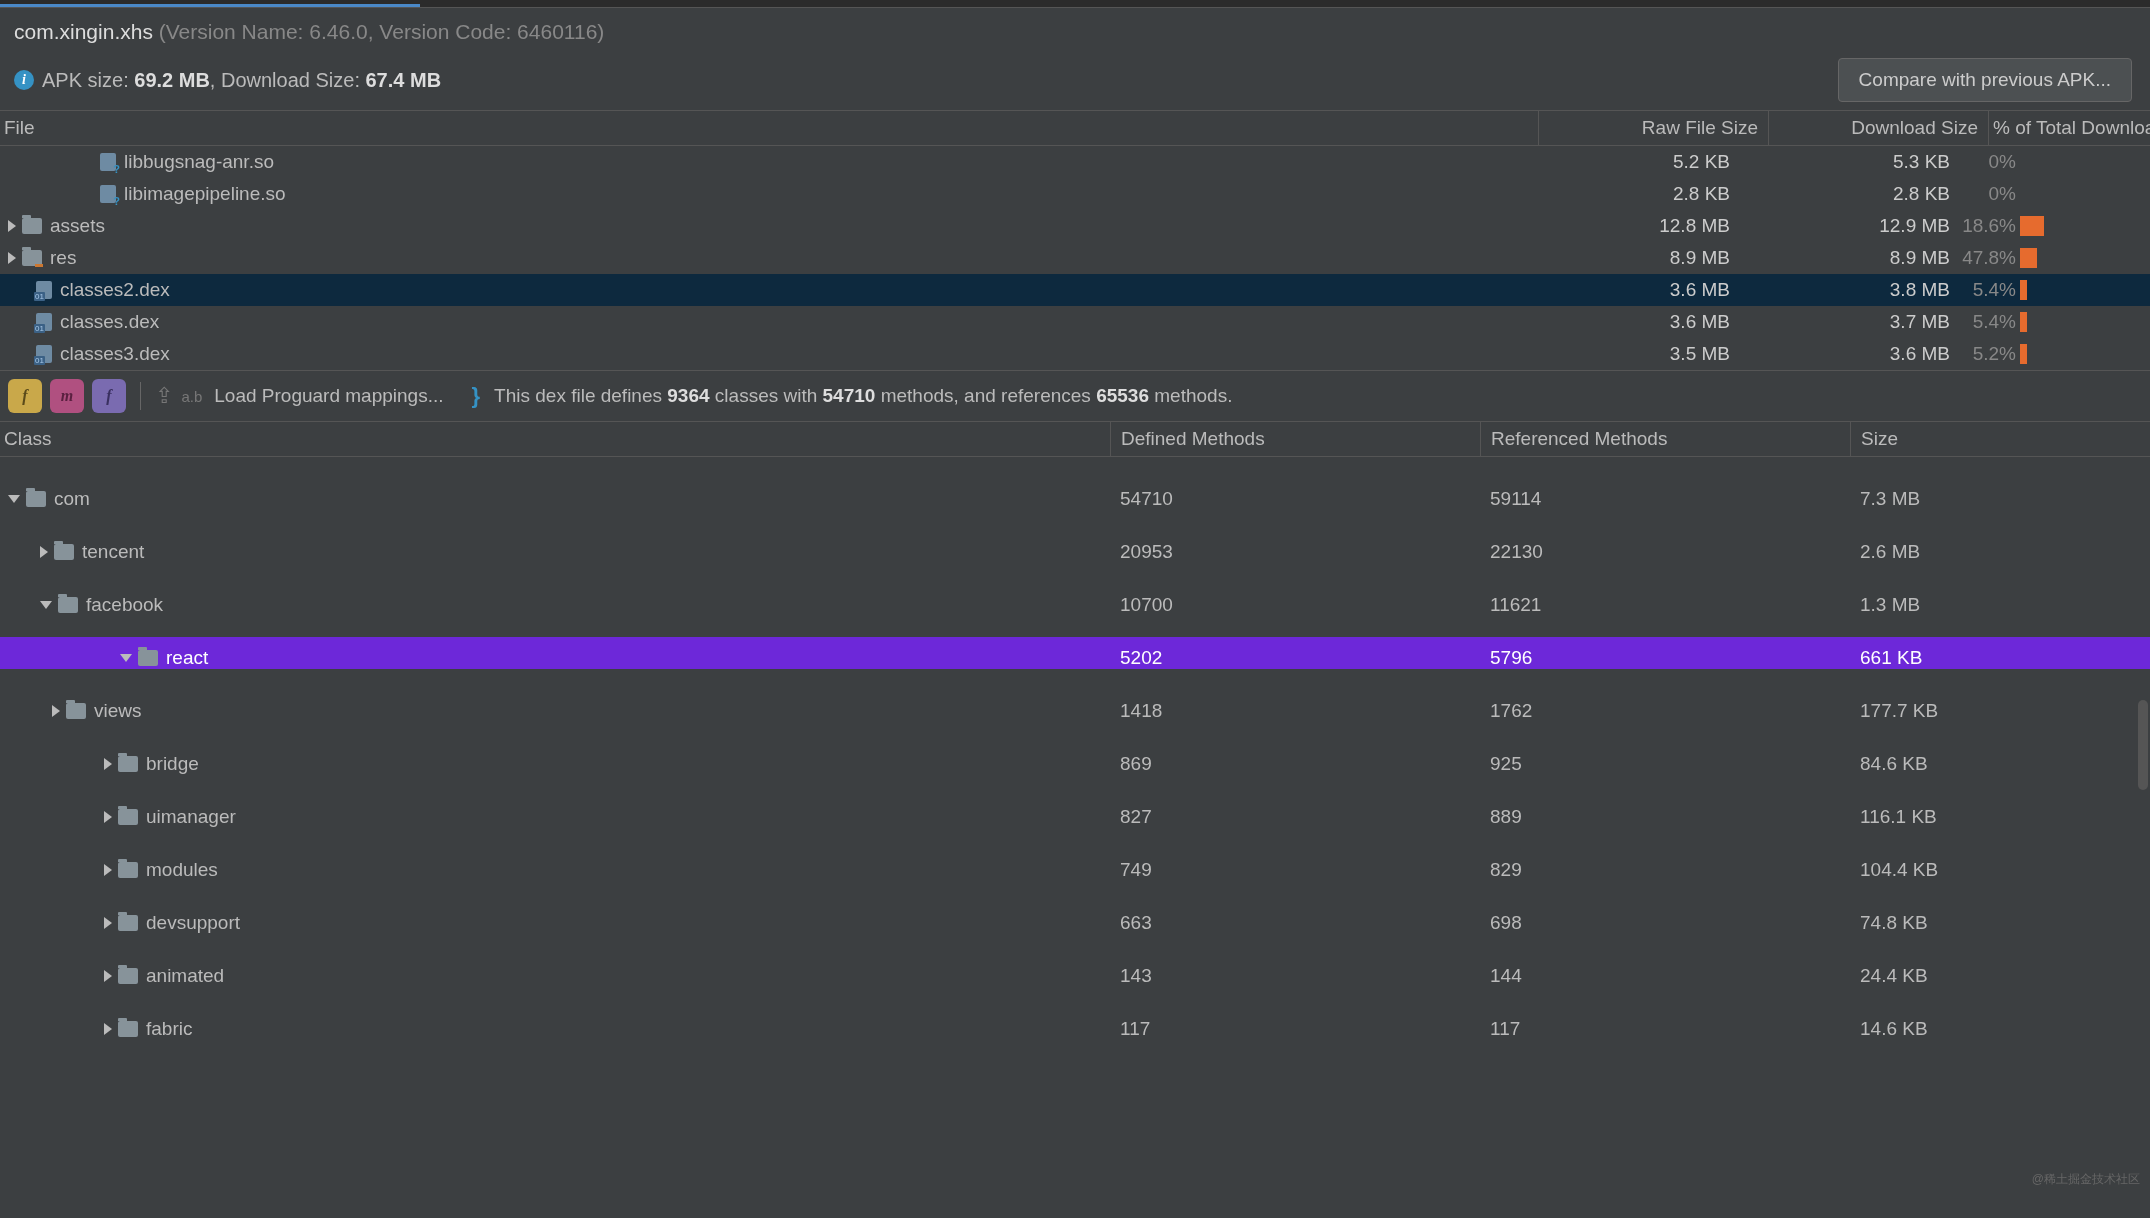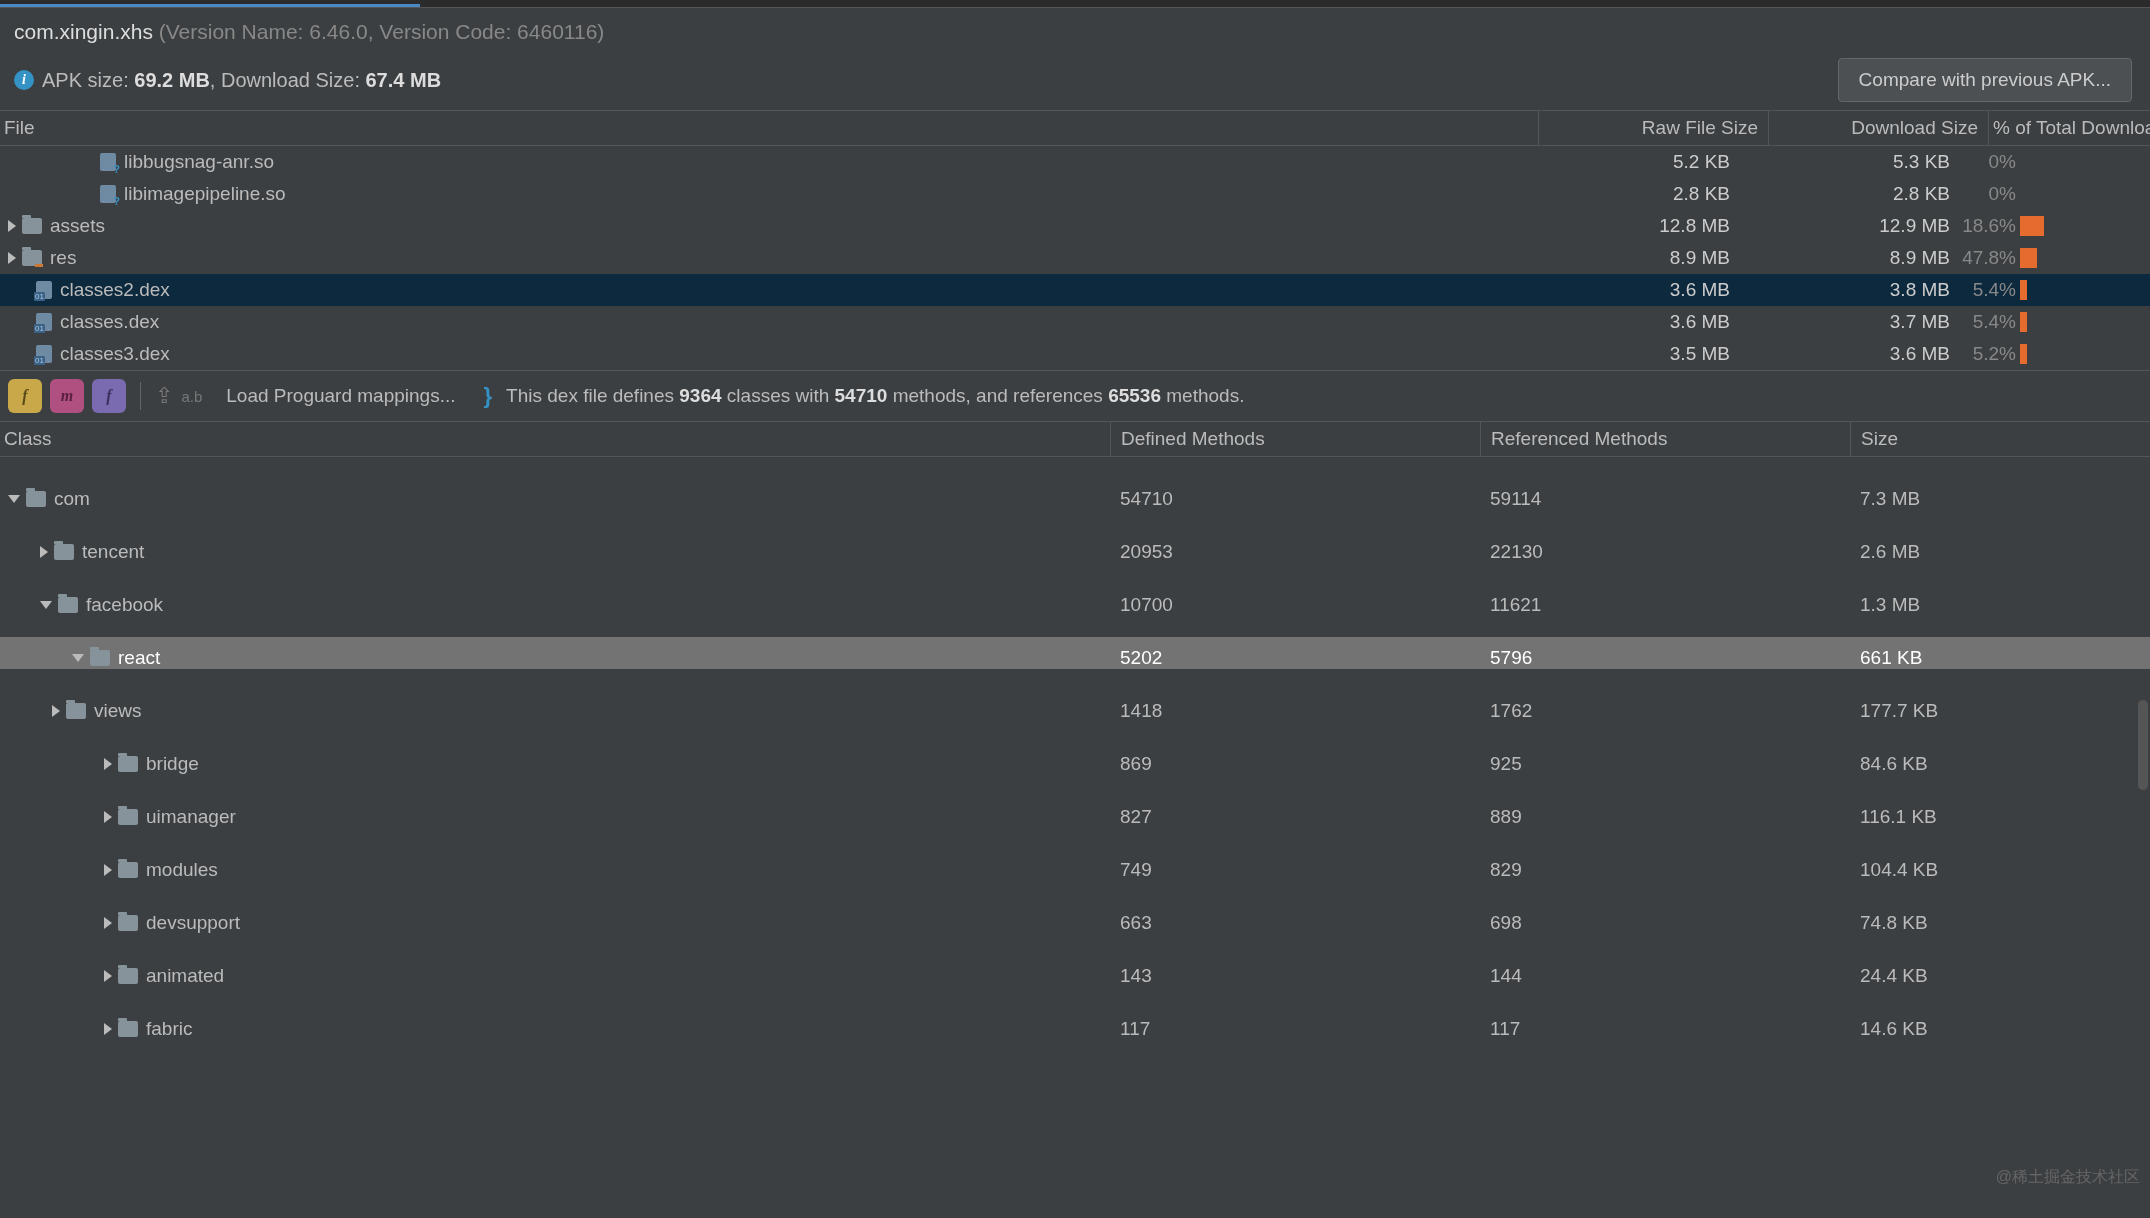--- a/index.html
+++ b/index.html
@@ -182,21 +182,21 @@
   font-size: 16px;
   font-weight: bold;
   font-style: italic;
   font-family: serif;
 }
 .tool-f { background: #c9a84a; color: #5a4a1a; }
 .tool-m { background: #b05080; color: #5a2040; }
 .tool-mf { background: #7a6bb0; color: #3a3060; }
 .tool-sep { width: 1px; height: 28px; background: #666; margin: 0 6px; }
 .tool-gray { color: #777; font-size: 22px; }
-.proguard-link { color: #bbbbbb; font-size: 19px; margin-left: 16px; }
+.proguard-link { color: #bbbbbb; font-size: 19px; margin-left: 4px; }
 .bracket-icon { color: #3592c4; font-size: 22px; font-weight: bold; margin-left: 20px; margin-right: 6px; }
 .dex-summary { color: #bbbbbb; font-size: 19px; }
 .dex-summary b { color: #dddddd; font-weight: 600; }
 .class-header {
   display: flex;
   background: #3c3f41;
   border-bottom: 1px solid #555;
   font-size: 19px;
   color: #bbbbbb;
 }
@@ -205,37 +205,37 @@
 .ch-ref { width: 370px; padding: 6px 10px; border-left: 1px solid #555; }
 .ch-size { width: 300px; padding: 6px 10px; border-left: 1px solid #555; }
 .class-rows { }
 .class-row {
   display: flex;
   align-items: flex-end;
   height: 32px;
   font-size: 19px;
   margin-top: 21px;
 }
-.class-row.selected { background: #737373; color: #fff; }
+.class-row.selected { background: #6d28d9; color: #fff; padding-left: 48px; }
 .cr-name { flex: 1; display: flex; align-items: center; }
 .cr-def { width: 370px; padding-left: 10px; }
 .cr-ref { width: 370px; padding-left: 10px; }
 .cr-size { width: 300px; padding-left: 10px; }
 .scrollbar-v {
   position: absolute;
   right: 2px;
   width: 10px;
   background: #555;
   border-radius: 5px;
 }
 .watermark {
   position: absolute;
   right: 10px;
   bottom: 30px;
-  font-size: 16px;
+  font-size: 12px;
   color: #666;
   margin-top: 24px;
 }
 </style>
 </head>
 <body>
 
 <div class="tab-bar">
   <div class="tab-underline"></div>
 </div>

